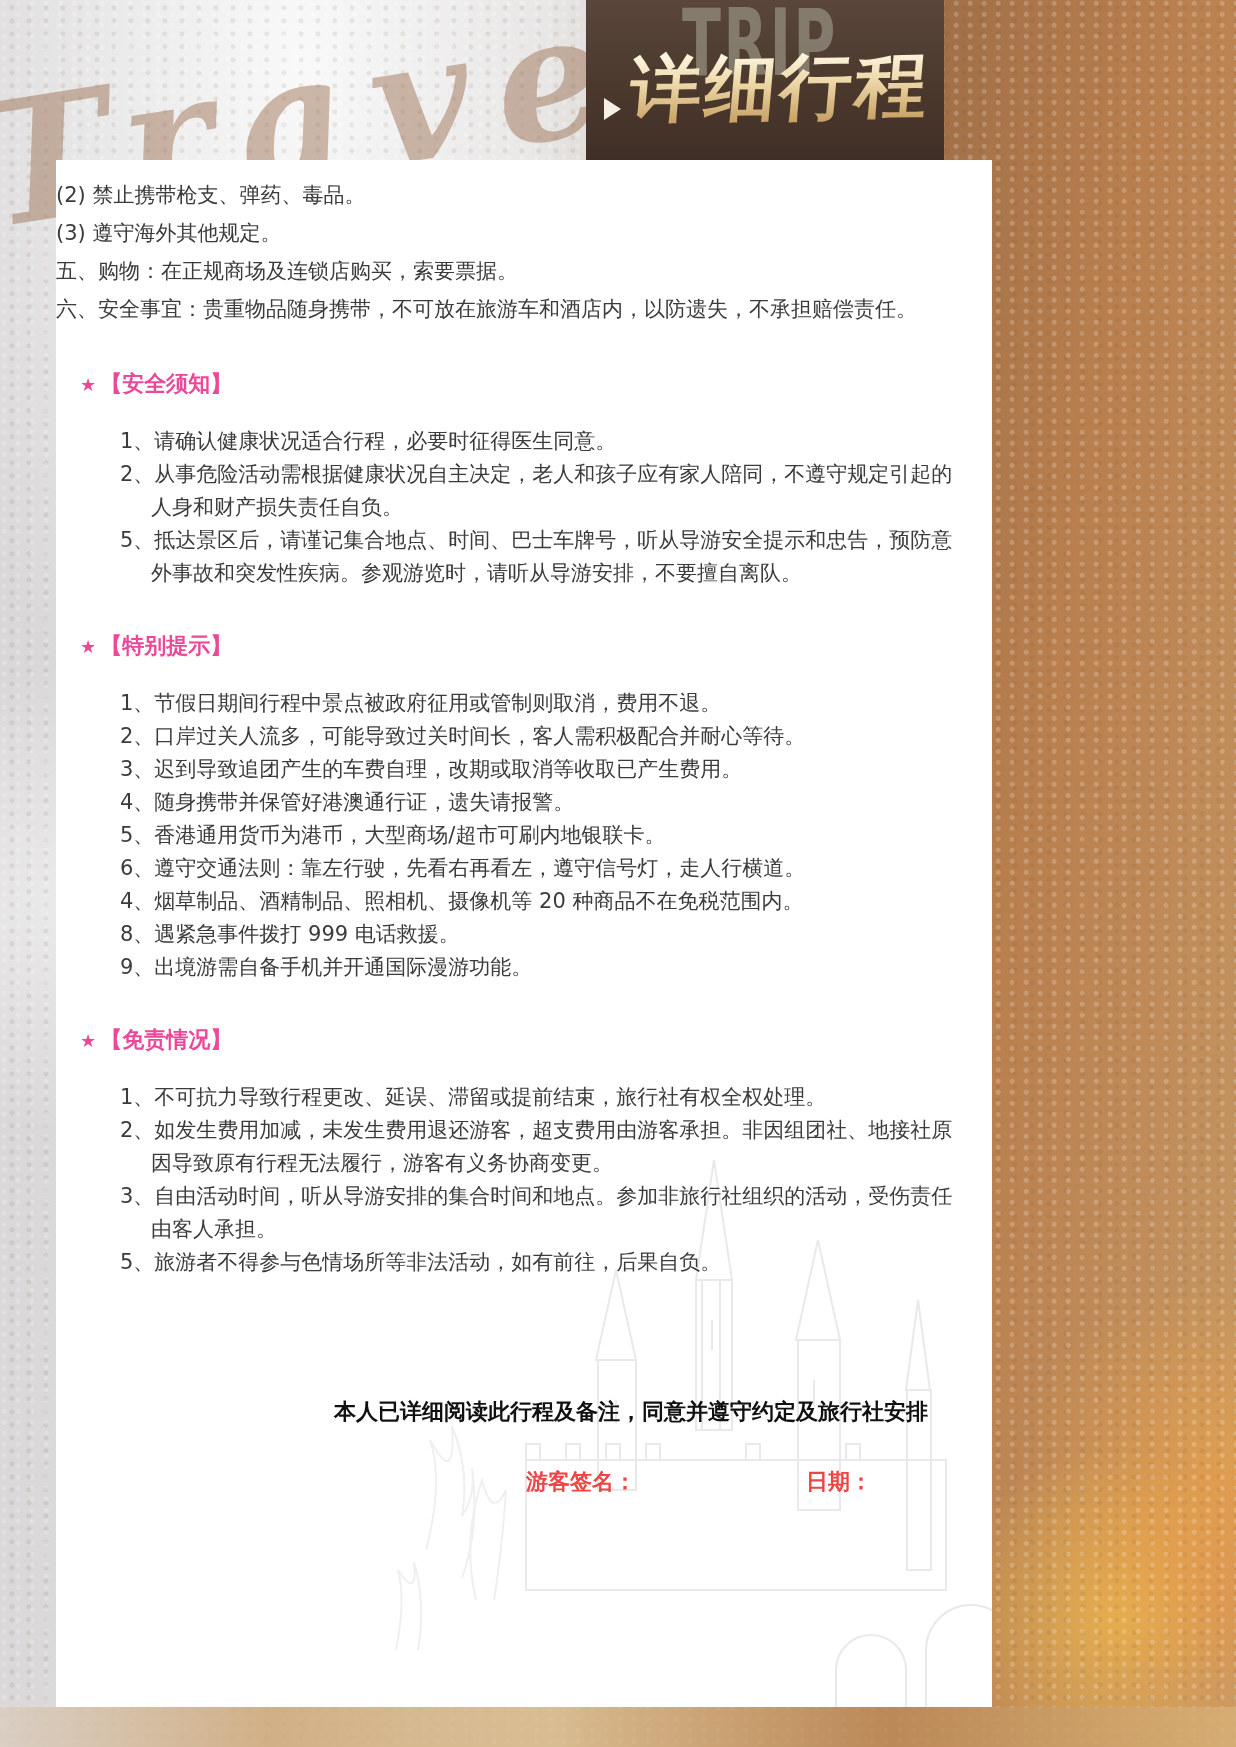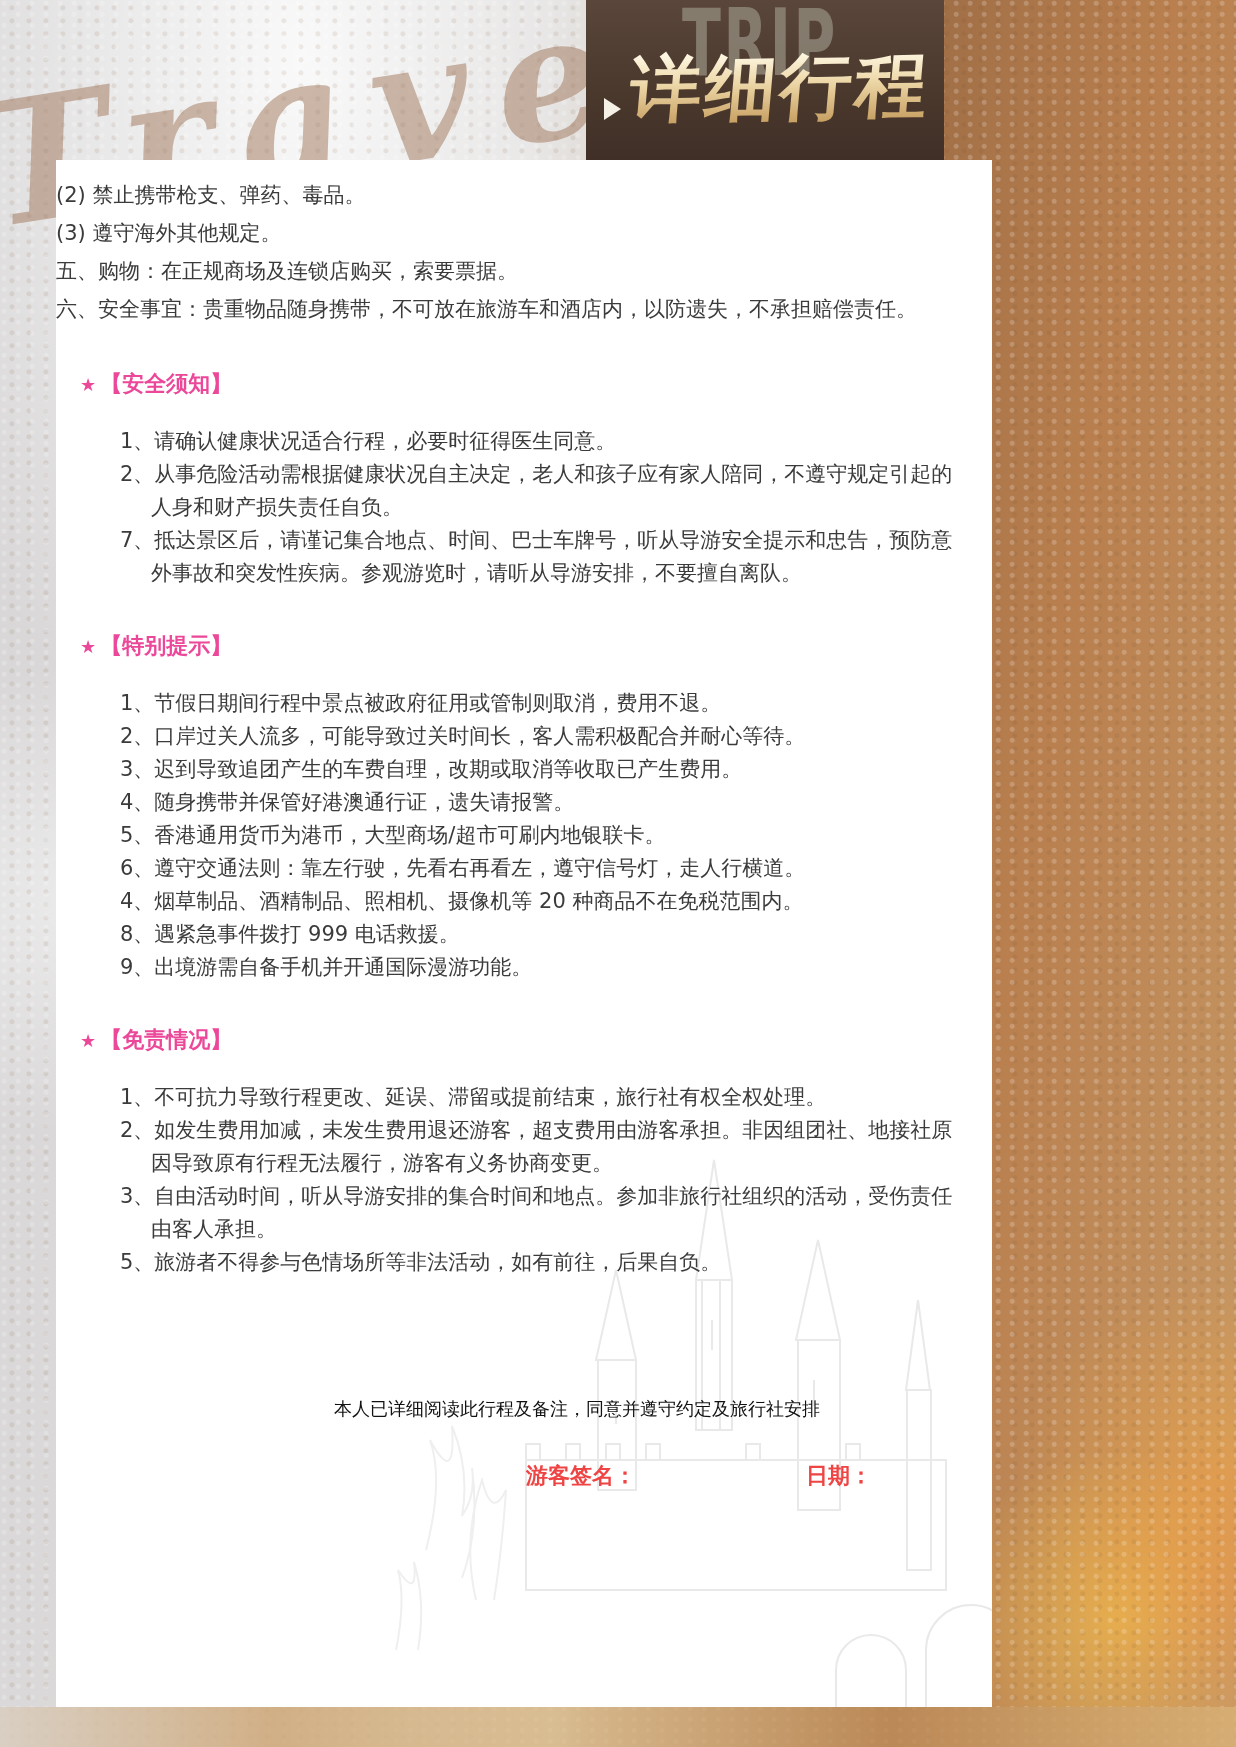--- a/index.html
+++ b/index.html
@@ -83,21 +83,21 @@
   }
   .sec-head .star{font-size:18px;margin-right:4px;}
   .items{margin:0;}
   .item{
     margin-left:64px;line-height:33px;
     padding-left:31px;text-indent:-31px;
     padding-right:14px;
   }
   .declaration{
     margin:118px 0 0 278px;
-    font-size:18px;font-weight:normal;color:#111;
+    font-size:22px;font-weight:bold;color:#111;
   }
   .sig-row{display:flex;margin-top:40px;font-size:22px;font-weight:bold;color:#ef4444;}
   .sig-label{margin-left:470px;}
   .date-label{margin-left:170px;}
   svg{display:block;}
 </style>
 </head>
 <body>
 
 <div class="bg-script">Travel</div>
@@ -178,21 +178,21 @@
       <p class="ind1">六、安全事宜：贵重物品随身携带，不可放在旅游车和酒店内，以防遗失，不承担赔偿责任。</p>
     </div>
 
     <div>
       <div class="sec-head">
         <span class="star">★</span><span>【安全须知】</span>
       </div>
       <div class="items">
         <div class="item">1、请确认健康状况适合行程，必要时征得医生同意。</div>
         <div class="item">2、从事危险活动需根据健康状况自主决定，老人和孩子应有家人陪同，不遵守规定引起的人身和财产损失责任自负。</div>
-        <div class="item">7、抵达景区后，请谨记集合地点、时间、巴士车牌号，听从导游安全提示和忠告，预防意外事故和突发性疾病。参观游览时，请听从导游安排，不要擅自离队。</div>
+        <div class="item">5、抵达景区后，请谨记集合地点、时间、巴士车牌号，听从导游安全提示和忠告，预防意外事故和突发性疾病。参观游览时，请听从导游安排，不要擅自离队。</div>
       </div>
     </div>
 
     <div>
       <div class="sec-head">
         <span class="star">★</span><span>【特别提示】</span>
       </div>
       <div class="items">
         <div class="item">1、节假日期间行程中景点被政府征用或管制则取消，费用不退。</div>
         <div class="item">2、口岸过关人流多，可能导致过关时间长，客人需积极配合并耐心等待。</div>

